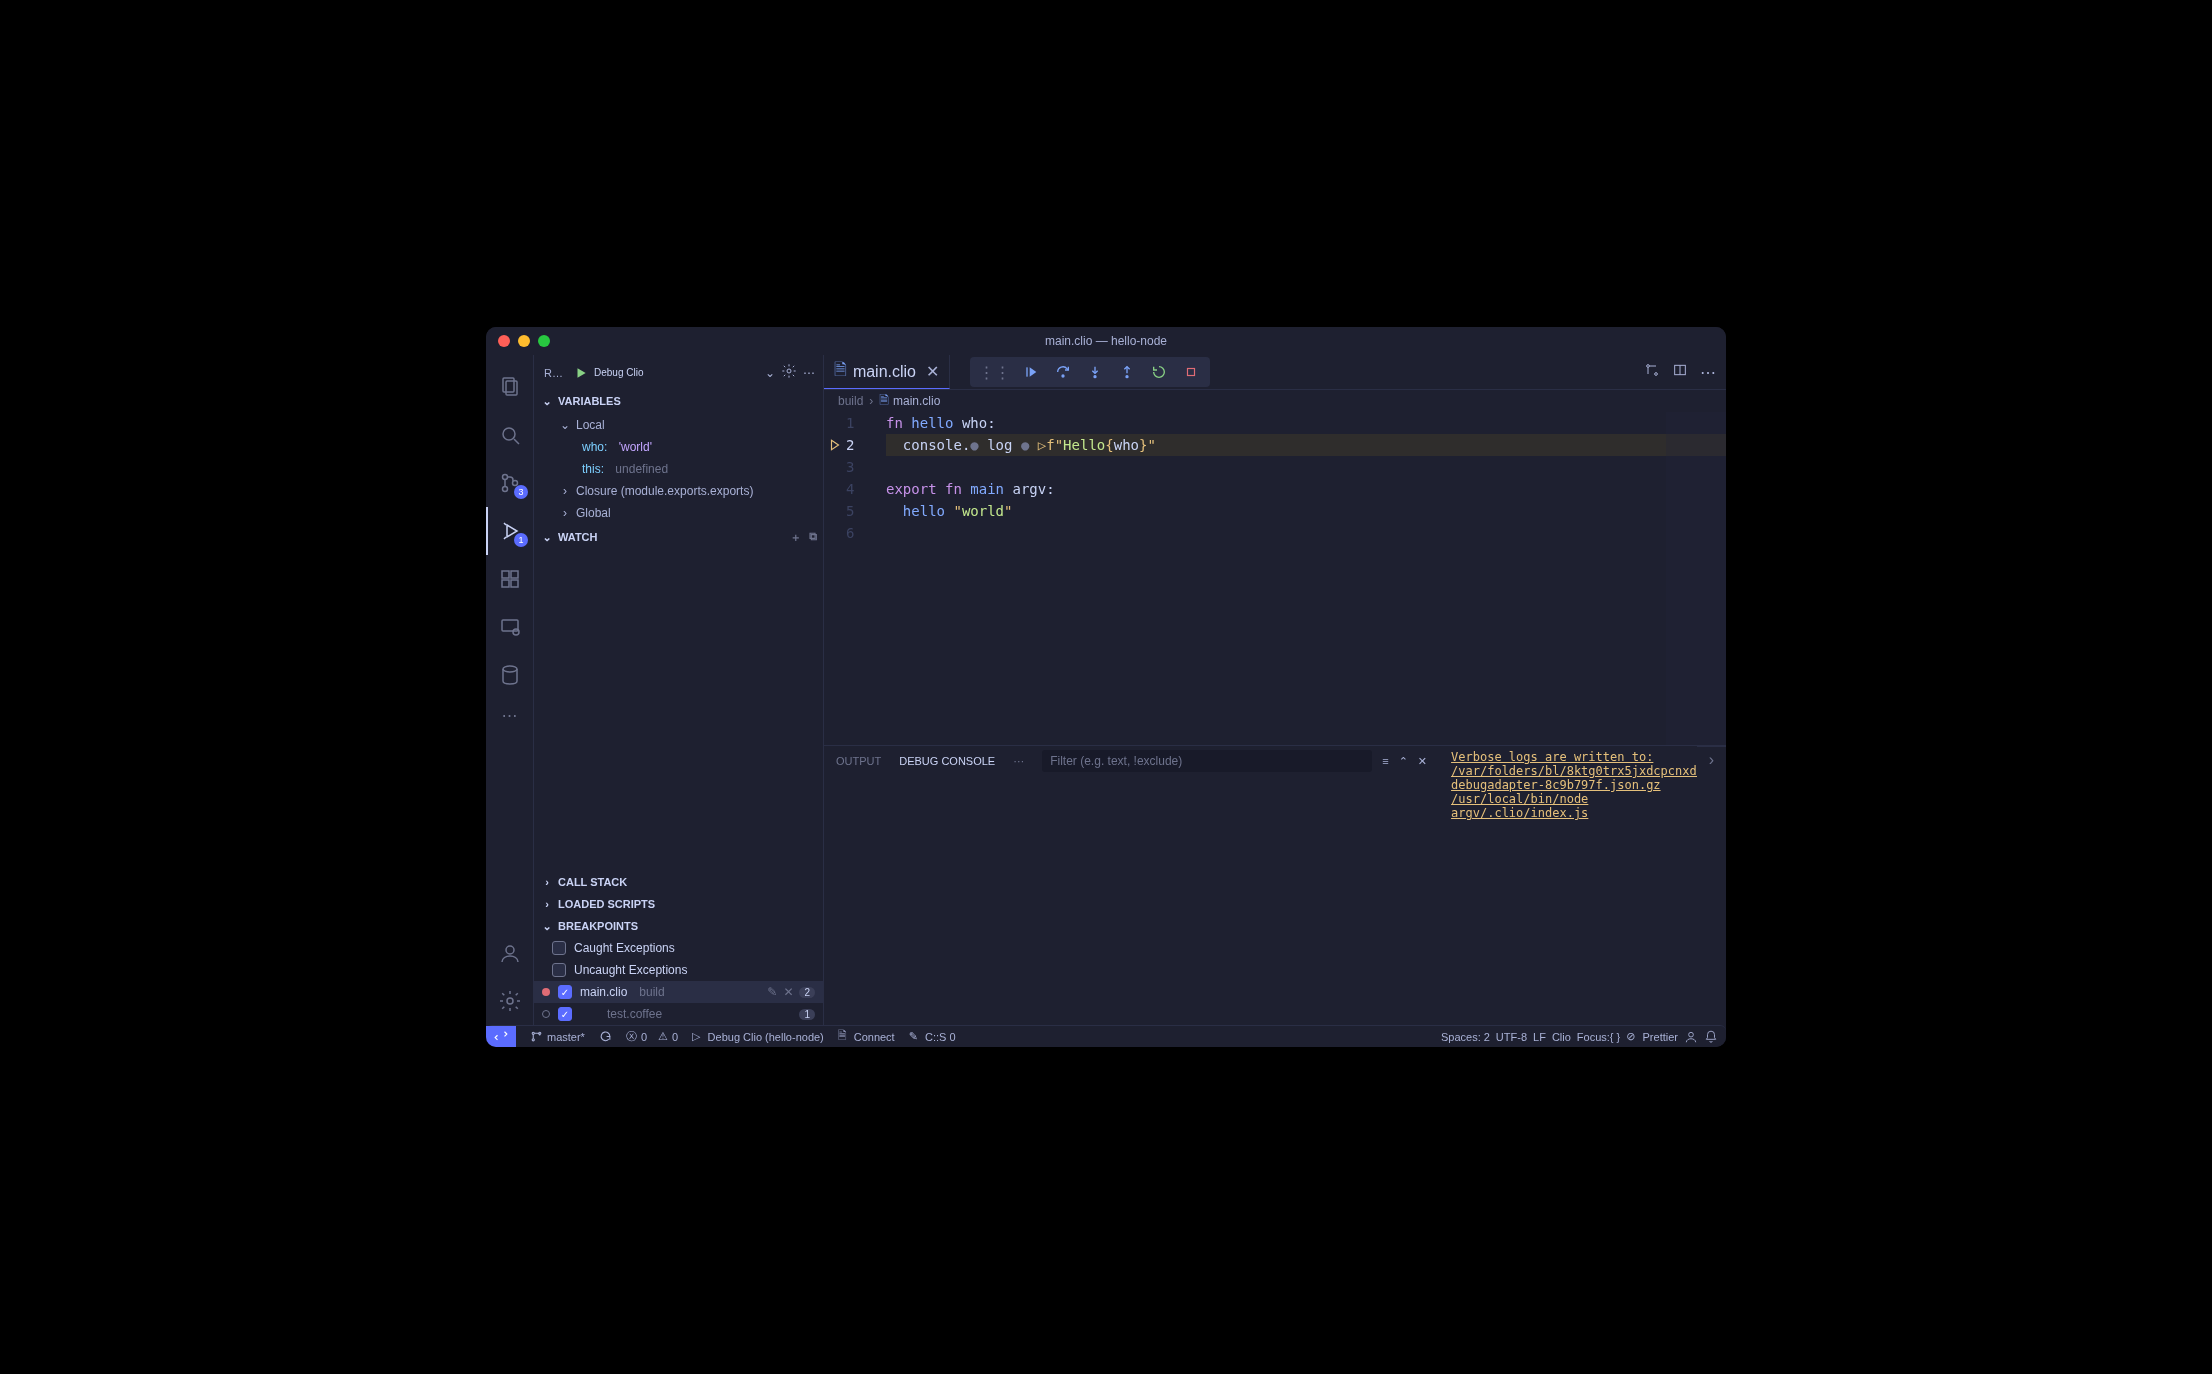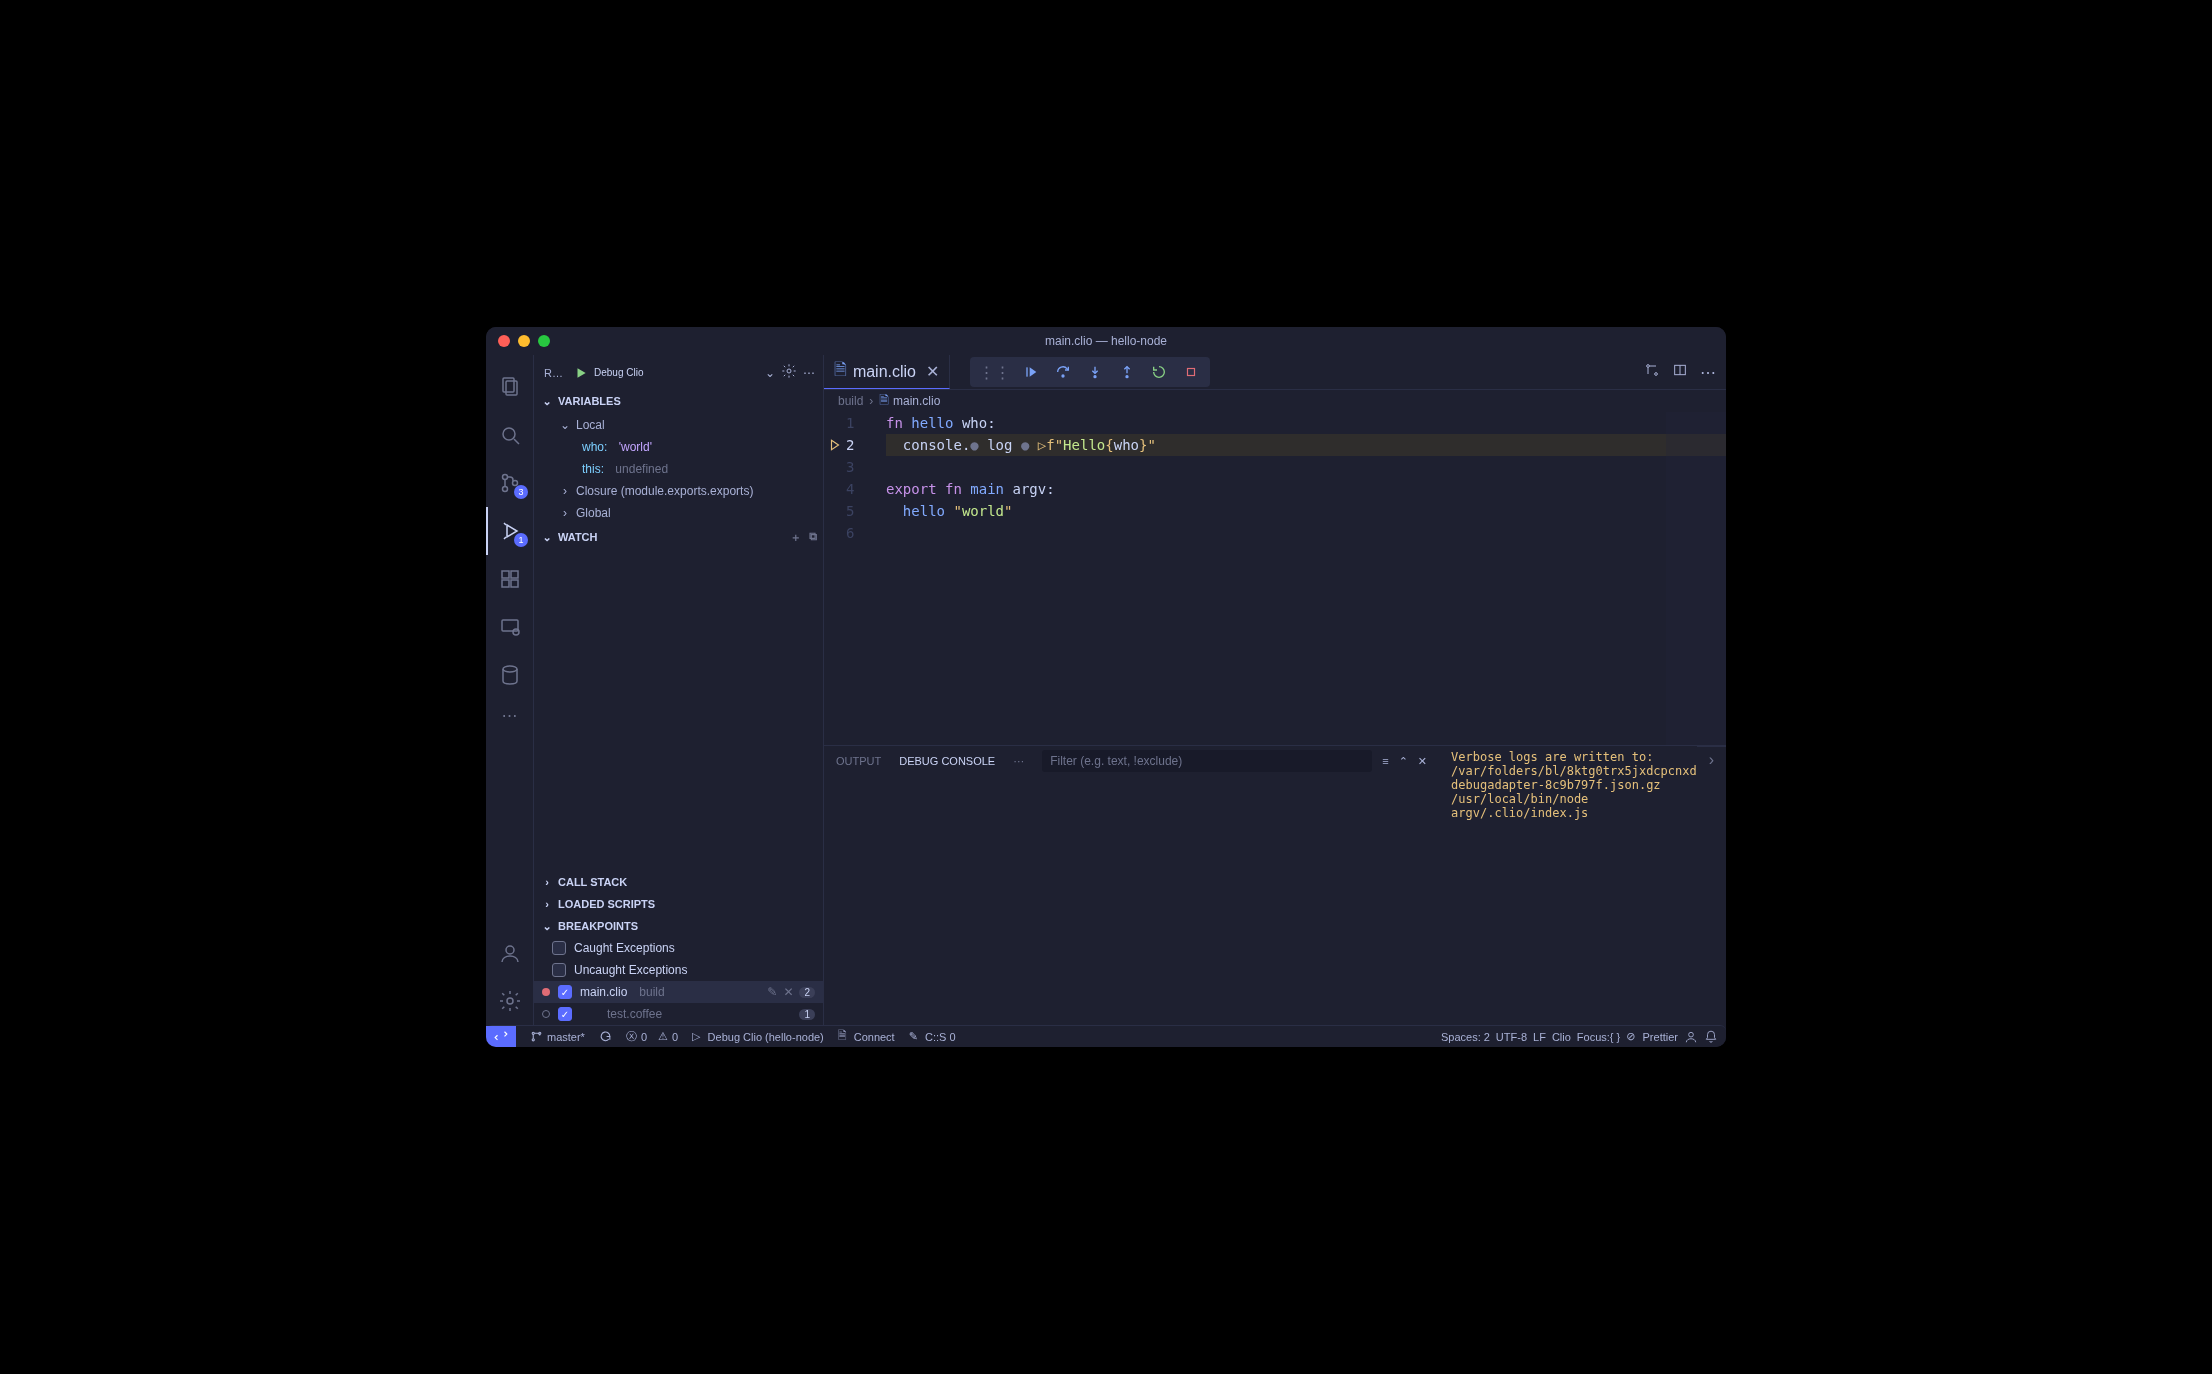--- a/index.html
+++ b/index.html
@@ -213,20 +213,21 @@
 .filter-input { background:#181a29; border:none; color:#a9b1d6; font-size:12px; padding:4px 8px; width:330px; border-radius:3px;}
 .filter-input::placeholder{color:#6e738d;}
 .panel-right-ico { color:#a9b1d6; cursor:pointer;}
 .console {
   flex:1;
   padding: 4px 12px;
   font-family: Menlo, monospace;
   font-size: 12px;
   color: #e5c07b;
   overflow:auto;
+  text-decoration:underline;
 }
 .console-input { height:26px; display:flex; align-items:center; padding:0 12px; color:#6e738d; border-top:1px solid #2a2e45;}
 .statusbar {
   height: 22px;
   background: #1e2030;
   display:flex;
   align-items:center;
   color:#a9b1d6;
   font-size:11px;
   padding:0 8px;

